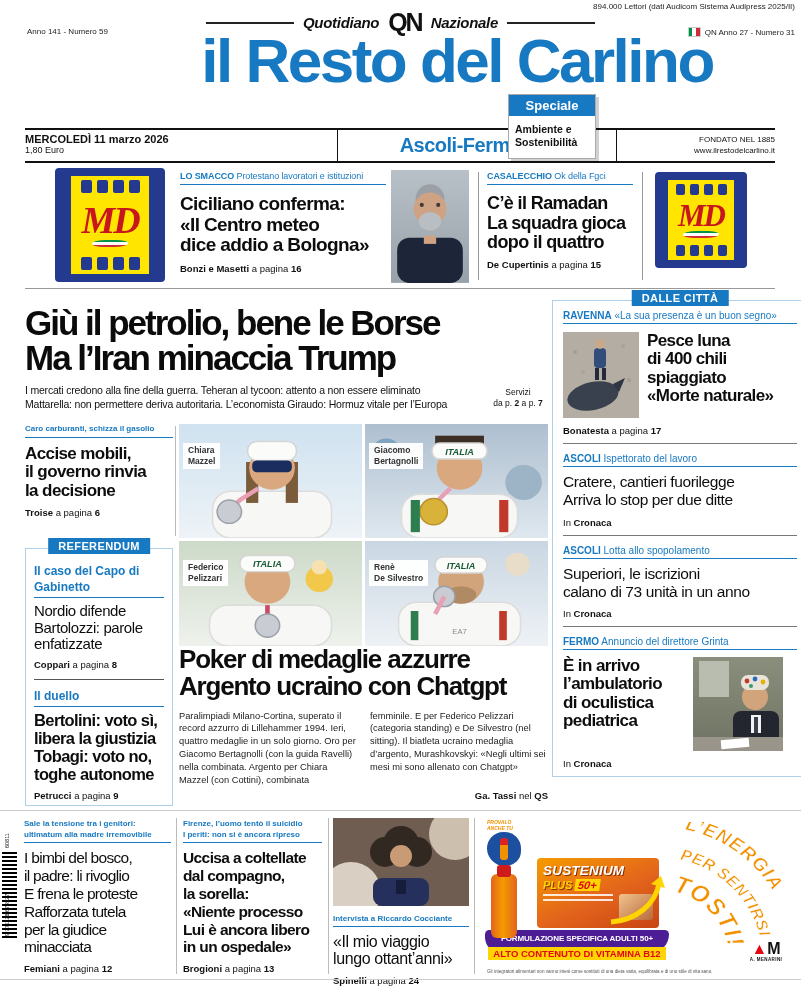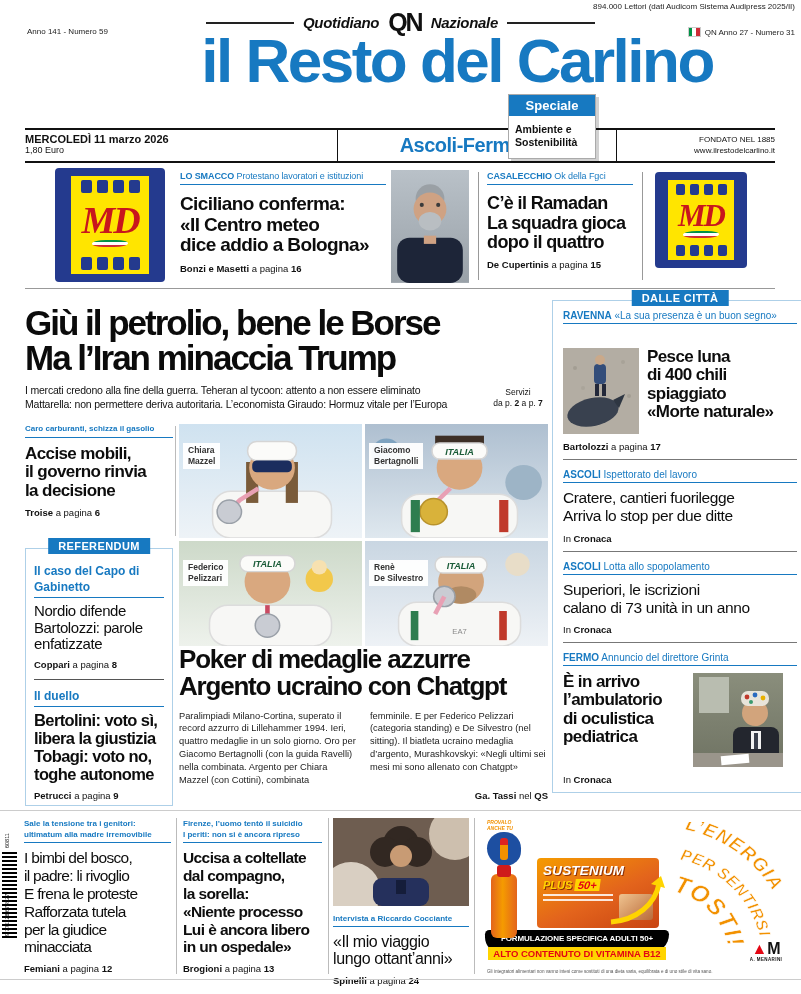--- a/index.html
+++ b/index.html
@@ -92,21 +92,21 @@
   .center .hl{font-size:26px;font-weight:800;letter-spacing:-1.2px;margin-top:0;line-height:1.05;}
   .cbody{display:flex;gap:13px;margin-top:9px;}
   .cbody div{width:178px;font-size:9.3px;line-height:1.38;color:#1b1b1b;}
   .cbyline{text-align:right;font-size:9.5px;margin-top:3px;}
   
   .rightbox{left:552px;top:300px;width:256px;border:1px solid #aed0e8;box-sizing:border-box;background:#fff;}
   .r-item{padding:9px 10px 7px;}
   .r-kicker{font-size:10px;color:#1779c1;border-bottom:1px solid #1779c1;padding-bottom:2px;}
   .r-kicker b{font-weight:700;}
   .r-div{height:1px;background:#777;margin:0 10px;}
-  .rav-row{display:flex;gap:8px;margin-top:24px;}
+  .rav-row{display:flex;gap:8px;margin-top:8px;}
   .rav-photo{width:76px;height:86px;flex:none;position:relative;overflow:hidden;}
   .rav-photo svg{position:absolute;inset:0;width:100%;height:100%;}
   .rav-row .hl{font-size:17px;}
   .asc .hl{font-size:15.5px;margin-top:6px;line-height:1.18;}
   .fer-row{display:flex;gap:8px;margin-top:7px;}
   .fer-row .hl{font-size:17px;width:122px;}
   .fer-photo{width:90px;height:94px;flex:none;position:relative;overflow:hidden;}
   .fer-photo svg{position:absolute;inset:0;width:100%;height:100%;}
   
   .b-kicker{font-size:8px;color:#1779c1;font-weight:700;border-bottom:1px solid #1779c1;
@@ -138,21 +138,21 @@
   .ad-prod{font-weight:900;font-style:italic;font-size:13.5px;letter-spacing:0.2px;text-shadow:1px 1px 0 #8a3008;}
   .ad-plusrow{display:flex;align-items:center;gap:3px;margin-top:1px;}
   .ad-plus{color:#ffd400;font-weight:900;font-style:italic;font-size:11px;text-shadow:1px 1px 0 #8a3008;}
   .ad-age{background:#ffd400;color:#e30613;font-weight:900;font-style:italic;font-size:11px;
      padding:0 3px;transform:skewX(-8deg);}
   .ad-lines i{display:block;height:2px;background:rgba(255,255,255,.85);margin-top:3px;width:70px;}
   .ad-minipic{position:absolute;right:6px;bottom:8px;width:34px;height:26px;border-radius:3px;
      background:linear-gradient(140deg,#f0c490,#b96a3a);}
   .ad-arrow{position:absolute;left:70px;bottom:2px;width:60px;height:52px;}
   .ad-curve{position:absolute;right:0;top:4px;width:160px;height:150px;}
-  .ad-band{position:absolute;left:6px;top:112px;width:184px;height:23px;background:#000000;
+  .ad-band{position:absolute;left:6px;top:112px;width:184px;height:23px;background:#4c1d95;
      border-radius:6px 6px 26px 22px;text-align:center;padding-top:4px;box-sizing:border-box;z-index:0;}
   .ad-band .l1{color:#fff;font-weight:700;font-size:8px;letter-spacing:-0.1px;}
   .ad-band .l2{display:inline-block;background:#ffd400;color:#e30613;font-weight:900;font-size:9.5px;
      padding:1px 5px;margin-top:2px;}
   .ad-mena{position:absolute;right:10px;bottom:14px;width:44px;text-align:center;}
   .ad-mena .mk{font-size:16px;font-weight:900;line-height:1;color:#111;}
   .ad-mena .mk span{color:#e30613;}
   .ad-mena .nm{font-size:4.5px;font-weight:700;letter-spacing:0.4px;color:#111;}
   .ad-disc{position:absolute;left:8px;bottom:2px;width:240px;font-size:4.6px;color:#555;}
 </style>
@@ -442,21 +442,21 @@
               <rect x="39" y="36" width="4" height="12" fill="#23283a"></rect>
             <ellipse cx="30" cy="64" rx="26" ry="14" fill="#39414f" transform="rotate(-12 30 64)"></ellipse>
             <polygon points="50,52 62,46 56,60" fill="#2e3642"></polygon>
           </svg>
         </div>
         <div class="hl">Pesce luna
 di 400 chili
 spiaggiato
 «Morte naturale»</div>
       </div>
-      <div class="byline"><b>Bartolozzi</b><span> a pagina </span><b>17</b></div>
+      <div class="byline"><b>Bonatesta</b><span> a pagina </span><b>17</b></div>
     </div>
     <div class="r-div"></div>
 
     <div class="r-item asc">
       <div class="r-kicker"><b>ASCOLI</b><span> Ispettorato del lavoro</span></div>
       <div class="hl reg">Cratere, cantieri fuorilegge
 Arriva lo stop per due ditte</div>
       <div class="byline"><span>In </span><b>Cronaca</b></div>
     </div>
     <div class="r-div"></div>

